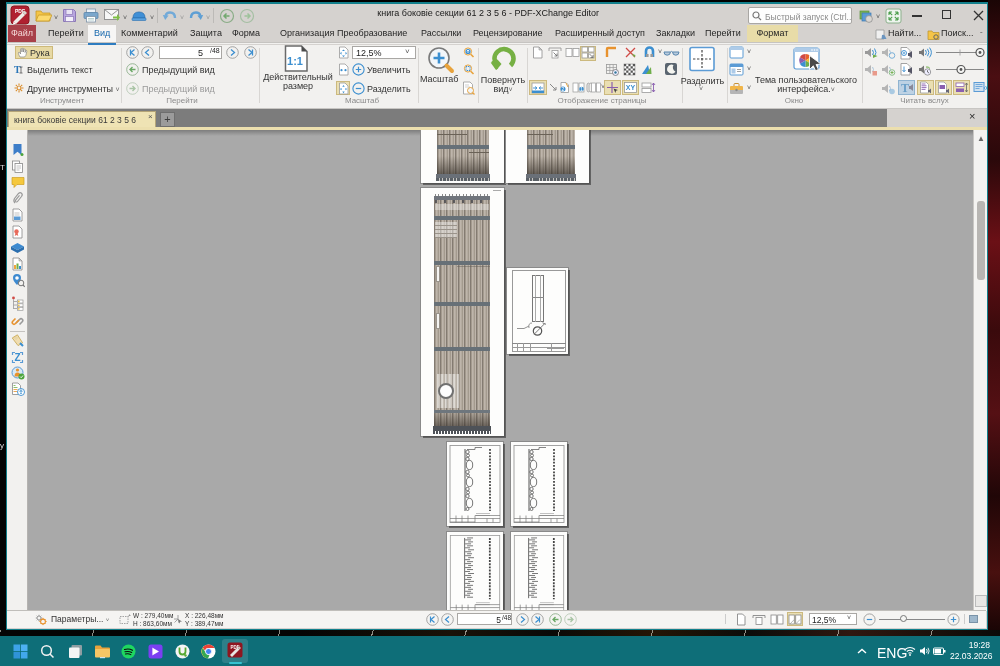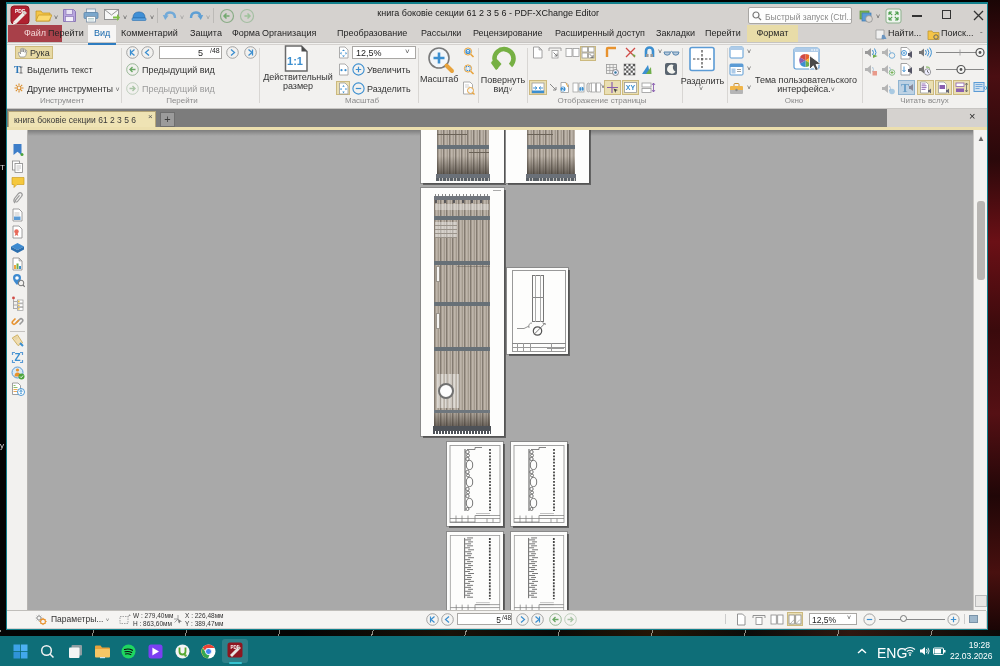--- a/index.html
+++ b/index.html
@@ -154,28 +154,28 @@
         <path d="M4 4 l3 0 m-3 0 l0 3 m-0 -3 l3.2 3.2 M13 4 l-3 0 m3 0 l0 3 m0-3 l-3.2 3.2 M4 12 l3 0 m-3 0 l0-3 m0 3 l3.2-3.2 M13 12 l-3 0 m3 0 l0-3 m0 3 l-3.2-3.2" stroke="#4e9e4e" stroke-width="1.1" fill="none"></path>
       </svg>
 
       <div class="abs" style="left:905px;top:11px;width:10px;height:1.5px;background:#333"></div>
       <div class="abs" style="left:935px;top:6px;width:9px;height:9px;border:1.2px solid #333"></div>
       <svg class="abs" style="left:966px;top:6px" width="11" height="11" viewBox="0 0 11 11">
           <path d="M1 1 L10 10 M10 1 L1 10" stroke="#333" stroke-width="1.3"></path>
         </svg>
     </div>
     <div class="abs" id="menubar">
-      <div class="menu-item" style="left:1px;width:54px;background:#a84049;color:#f2d5d5;text-align:center;padding:0">Файл</div>
+      <div class="menu-item" style="left:1px;width:28px;background:#a84049;color:#f2d5d5;text-align:center;padding:0">Файл</div>
       <div class="menu-item" style="left:35px">Перейти</div>
       <div class="menu-item" style="left:81px;color:#1768ad;background:#f7f6f5">Вид</div>
       <div class="abs" style="left:81px;top:18.5px;width:28px;height:1.8px;background:#2e7cc0"></div>
       <div class="menu-item" style="left:108px">Комментарий</div>
       <div class="menu-item" style="left:177px">Защита</div>
       <div class="menu-item" style="left:219px">Форма</div>
-      <div class="menu-item" style="left:249px">Организация</div>
+      <div class="menu-item" style="left:267px">Организация</div>
       <div class="menu-item" style="left:324px">Преобразование</div>
       <div class="menu-item" style="left:408px">Рассылки</div>
       <div class="menu-item" style="left:460px">Рецензирование</div>
       <div class="menu-item" style="left:542px">Расширенный доступ</div>
       <div class="menu-item" style="left:643px">Закладки</div>
       <div class="menu-item" style="left:692px">Перейти</div>
       <div class="menu-item" style="left:740px;width:51px;background:#e8dca8;text-align:center">Формат</div>
       <svg class="abs" style="left:868px;top:3px" width="13" height="13" viewBox="0 0 13 13">
           <path d="M1 2 h8 v9 h-8 Z" fill="#f0f0f0" stroke="#999" stroke-width="0.8"></path>
           <path d="M7 7 q2 -1 3 1 l1.5 3 h-5 Z" fill="#6b95c0"></path>

